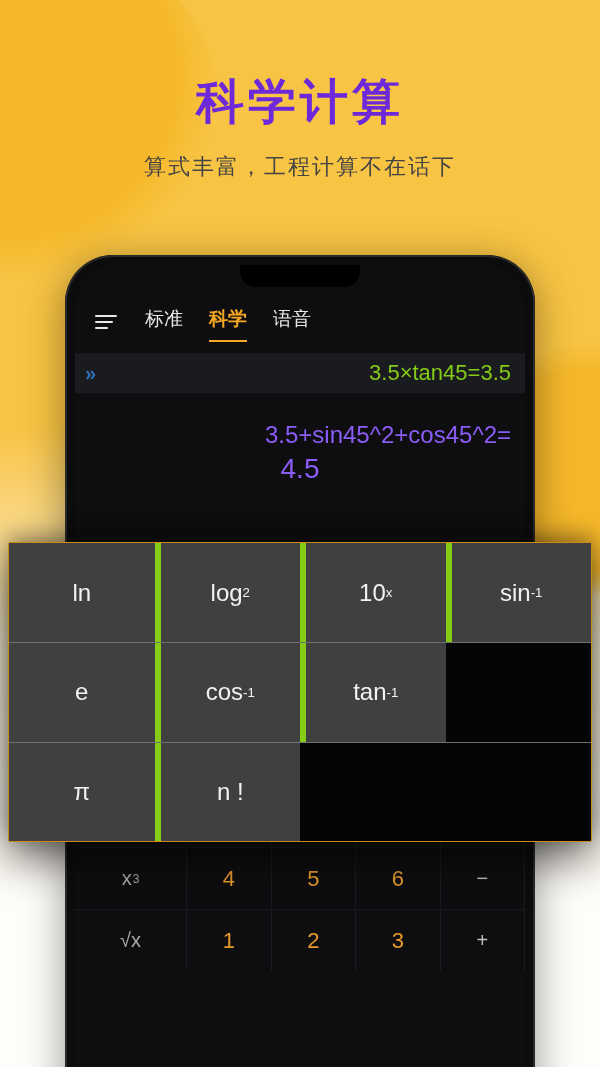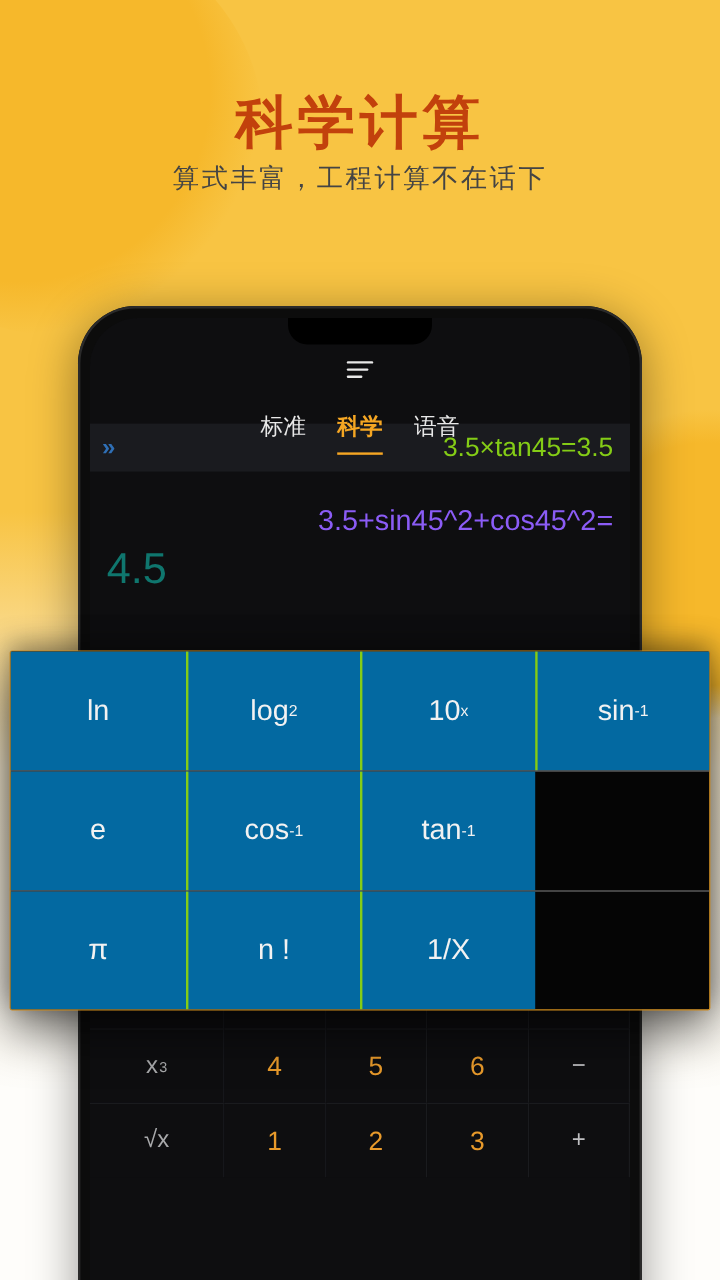--- a/index.html
+++ b/index.html
@@ -53,24 +53,25 @@
 
   .hero {
     position: relative;
     z-index: 3;
     text-align: center;
     padding-top: 70px;
   }
   .hero-title {
     font-size: 48px;
     font-weight: 700;
-    color: #c2410c;
+    color: #6d28d9;
     letter-spacing: 4px;
   }
   .hero-sub {
+    margin-top: 18px;
     font-size: 22px;
     color: #444;
     letter-spacing: 2px;
   }
 
   
   .phone {
     position: absolute;
     top: 255px;
     left: 50%;
@@ -101,21 +102,20 @@
     z-index: 6;
   }
 
   
   .topbar {
     display: flex;
     align-items: center;
     gap: 28px;
     padding: 36px 20px 0 20px;
     height: 78px;
-    flex-direction: column;
   }
   .menu-icon {
     display: flex; flex-direction: column; gap: 4px;
     width: 22px;
   }
   .menu-icon span {
     display: block;
     height: 2px;
     background: #e8e8e8;
     border-radius: 2px;
@@ -169,23 +169,23 @@
   }
   .expr {
     padding: 28px 14px 4px 14px;
     text-align: right;
     color: #8b5cf6;
     font-size: 24px;
     font-weight: 300;
   }
   .result {
     padding: 0 14px 8px 14px;
-    text-align: left;
-    color: #0f766e;
-    font-size: 36px;
+    text-align: center;
+    color: #8b5cf6;
+    font-size: 28px;
     font-weight: 400;
   }
 
   
   .sec-keys {
     padding-top: 292px; 
   }
   .sec-keys .krow {
     display: grid;
     grid-template-columns: 112px 1fr 1fr 1fr 1fr;
@@ -226,23 +226,23 @@
     grid-template-columns: repeat(4, 1fr);
   }
   .sci-row + .sci-row { border-top: 1px solid #707070; }
   .sci-key {
     display: flex;
     align-items: center;
     justify-content: center;
     color: #f2f2f2;
     font-size: 24px;
     font-weight: 400;
-    background: #0369a1;
-  }
-  .sci-key + .sci-key { border-left: 2px solid #84cc16; }
+    background: #404040;
+  }
+  .sci-key + .sci-key { border-left: 6px solid #84cc16; }
   .sci-key sub { font-size: 0.55em; vertical-align: sub; }
   .sci-key sup { font-size: 0.55em; vertical-align: super; }
 </style>
 </head>
 <body>
 
 <div class="bg"></div>
 <div class="blob1"></div>
 <div class="blob2"></div>
 <div class="faint-math">g²α         ctg²α                                Δx\n                                                 n\nctg²α       1                                   (sin x + c\n                                                 (p −\ng 2α        2tgα</div>
@@ -312,15 +312,14 @@
       <div class="sci-key">sin<sup>-1</sup></div>
     </div>
     <div class="sci-row">
       <div class="sci-key">e</div>
       <div class="sci-key">cos<sup>-1</sup></div>
       <div class="sci-key">tan<sup>-1</sup></div>
     </div>
     <div class="sci-row">
       <div class="sci-key">π</div>
       <div class="sci-key">n !</div>
-      <div class="sci-key">1/X</div>
     </div>
   </div>
 
 </body></html>

